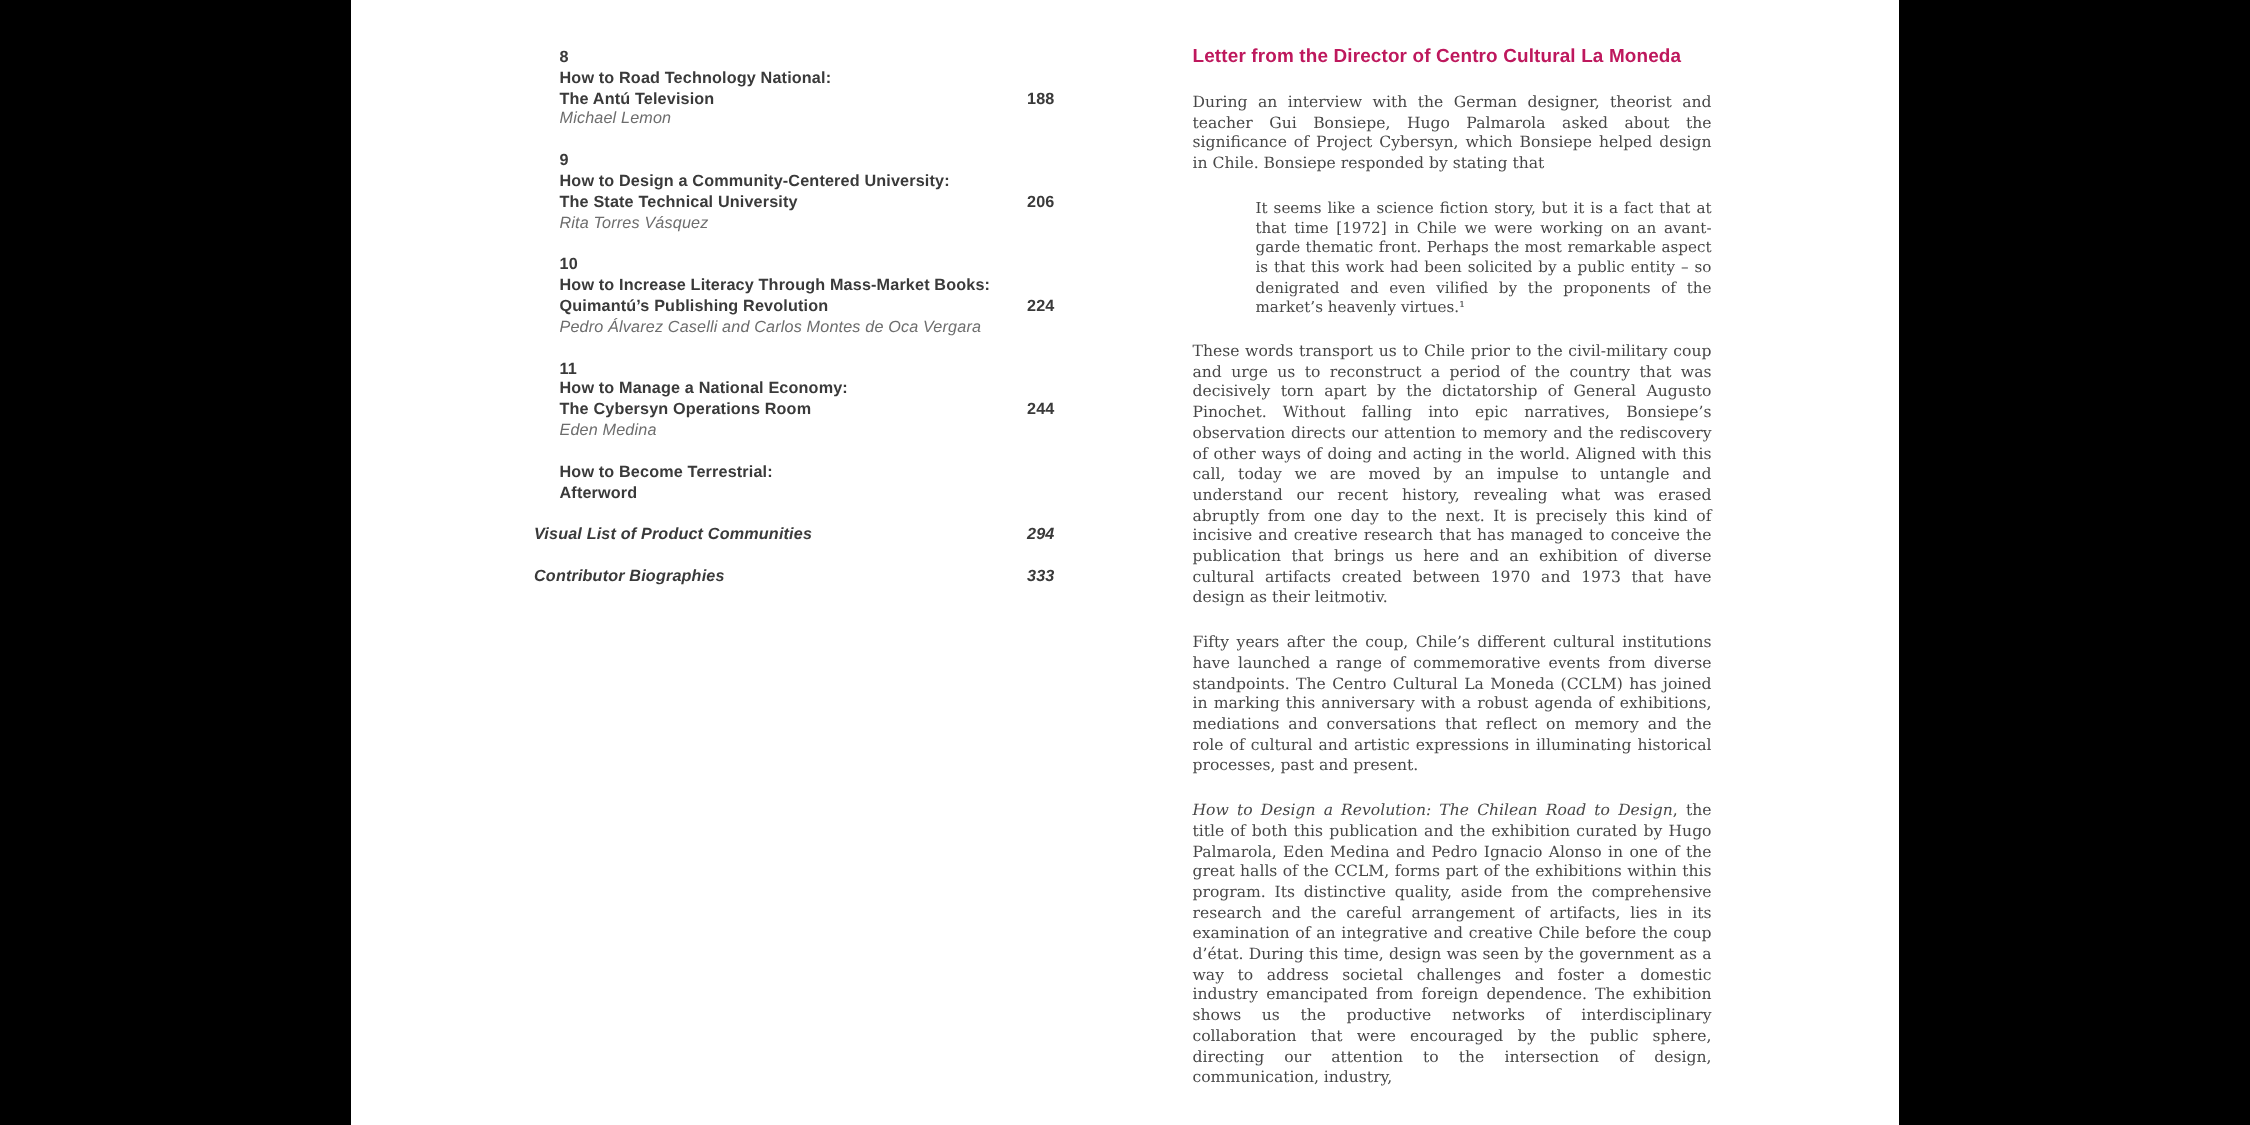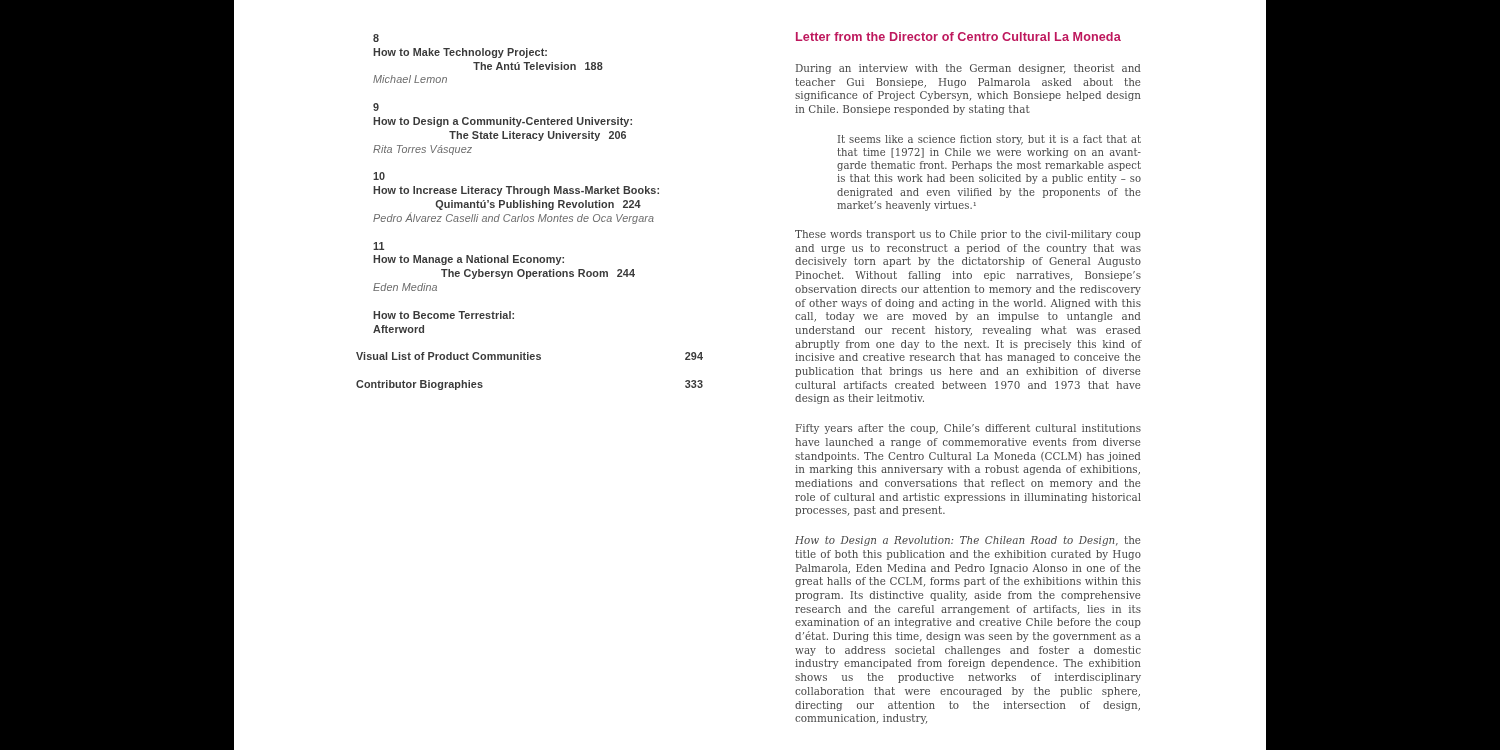--- a/index.html
+++ b/index.html
@@ -32,40 +32,41 @@
     color: #3a3a3a;
     letter-spacing: 0.1px;
   }
   .toc-entry {
     padding-left: 17px;
     margin-bottom: 14px;
     font-weight: bold;
   }
   .toc-line-row {
     display: flex;
-    justify-content: center;
+    justify-content: space-between;
     align-items: baseline;
   }
   .toc-page-num {
     font-weight: bold;
     color: #3a3a3a;
     flex: 0 0 auto;
     padding-left: 8px;
   }
   .toc-author {
     font-weight: normal;
     font-style: italic;
     color: #6d6d6d;
   }
   .toc-section-row {
     display: flex;
     justify-content: space-between;
     align-items: flex-start;
     font-weight: bold;
     margin-bottom: 13.5px;
+    font-style: italic;
   }
 
   
   .letter {
     position: absolute;
     left: 561px;
     top: 30px;
     width: 346px;
     color: #474747;
   }
@@ -96,33 +97,33 @@
 </head>
 <body>
 
 <div class="screen">
   <div class="spread">
 
     <div class="toc">
 
       <div class="toc-entry">
         <div>8</div>
-        <div>How to Make Technology Project:</div>
+        <div>How to Road Technology National:</div>
         <div class="toc-line-row">
           <div>The Antú Television</div>
           <div class="toc-page-num">188</div>
         </div>
         <div class="toc-author">Michael Lemon</div>
       </div>
 
       <div class="toc-entry">
         <div>9</div>
         <div>How to Design a Community-Centered University:</div>
         <div class="toc-line-row">
-          <div>The State Literacy University</div>
+          <div>The State Technical University</div>
           <div class="toc-page-num">206</div>
         </div>
         <div class="toc-author">Rita Torres Vásquez</div>
       </div>
 
       <div class="toc-entry">
         <div>10</div>
         <div>How to Increase Literacy Through Mass-Market Books:</div>
         <div class="toc-line-row">
           <div>Quimantú’s Publishing Revolution</div>

